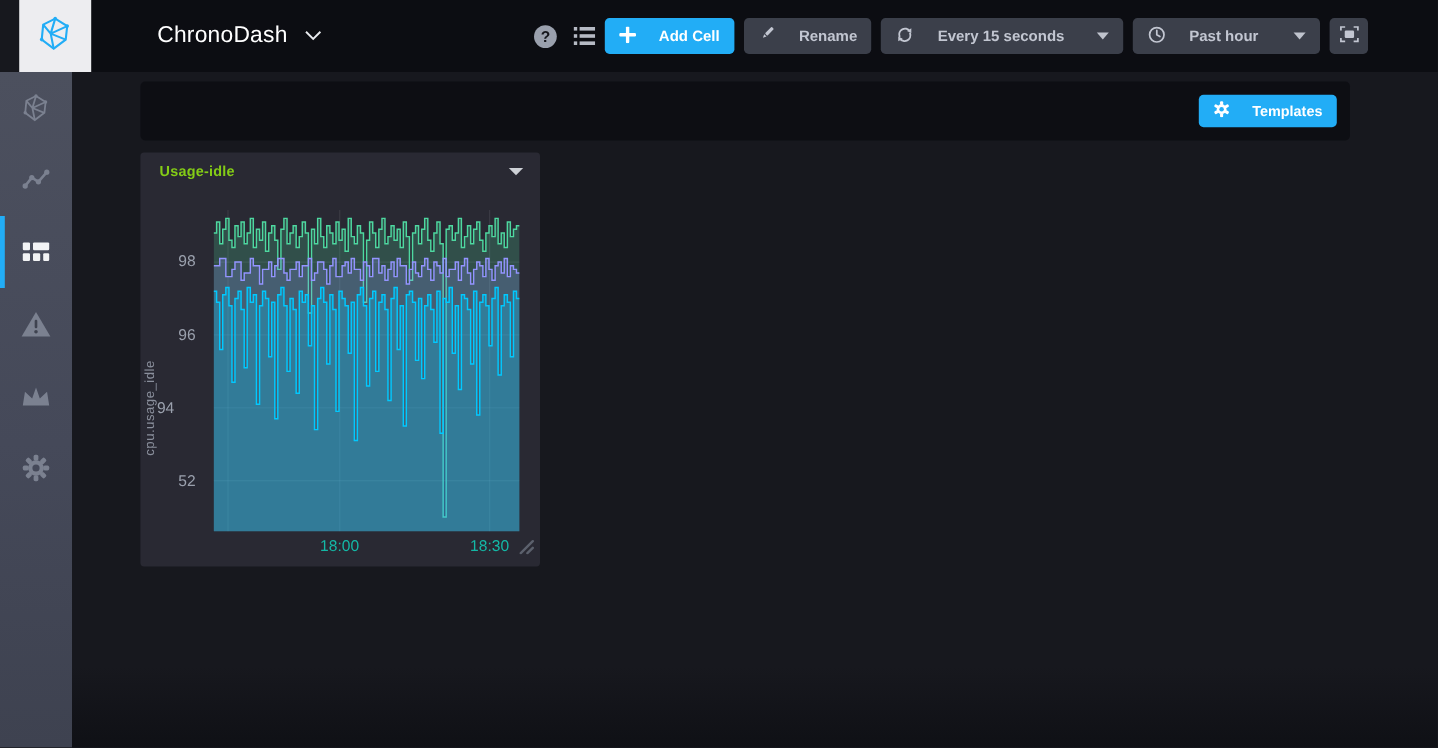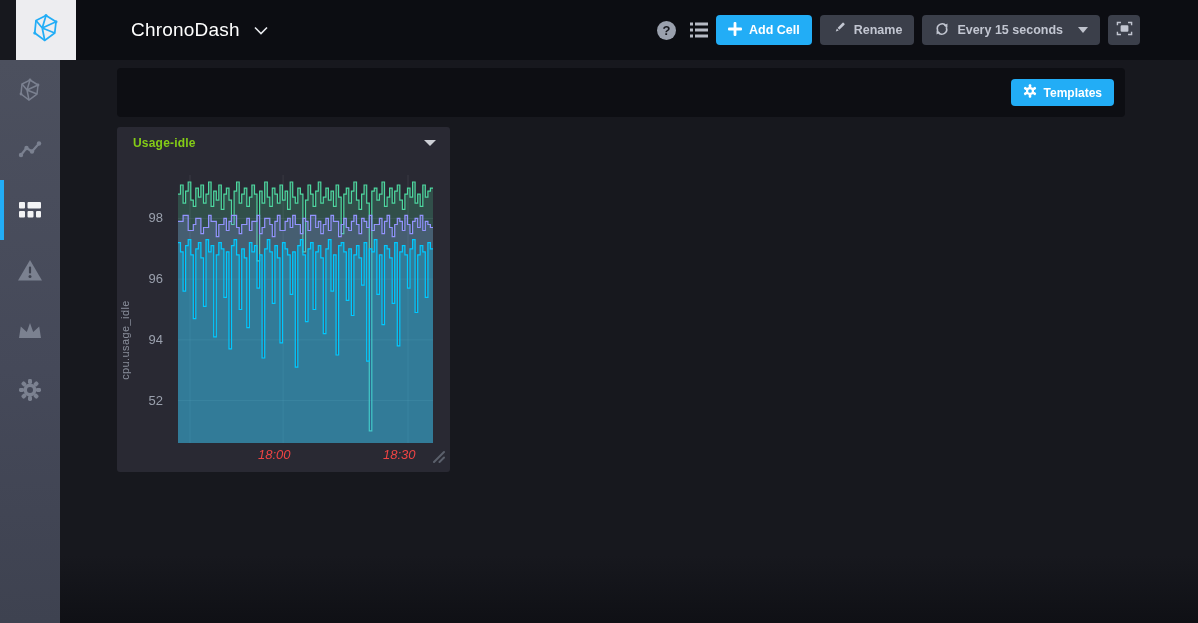--- a/index.html
+++ b/index.html
@@ -27,21 +27,21 @@
   .tb-right { margin-left:auto; padding-right:74px; display:flex; align-items:center; }
   .help-circle {
     width:19px; height:19px; border-radius:50%; background:#9aa0ad;
     color:#15161c; font-size:13px; font-weight:bold;
     display:flex; align-items:center; justify-content:center; cursor:pointer;
   }
   .toc-icon { margin-left:14px; cursor:pointer; display:flex; }
   .btn {
     height:30px; border-radius:4px; border:none; cursor:pointer;
     display:flex; align-items:center; font-family:inherit;
-    font-size:12.5px; font-weight:bold; padding:0 12px; gap:7px;
+    font-size:12.5px; font-weight:bold; padding:0 12px; gap:19px;
     background:#3b3f4a; color:#c2c6d1; white-space:nowrap;text-align:center;
   }
   .btn.blue { background:#22ADF6; color:#fff; }
   .btn.square { width:32px; justify-content:center; padding:0; }
   .tb-right .btn { margin-left:8px; }
   .btn .caret { margin-left:8px; }
   .caret {
     width:0; height:0; border-left:5px solid transparent;
     border-right:5px solid transparent; border-top:6px solid #bfc3cd;
   }
@@ -95,22 +95,22 @@
   }
   .y-ticks { position:absolute; left:0; top:16px; width:50px; height:268px; }
   .ytick {
     position:absolute; right:4px; width:50px; text-align:right;
     font-size:13px; color:#9aa0ad; line-height:18px;
   }
   .plot { position:absolute; left:61px; top:16px; width:255px; height:268px; }
   .plot svg { position:absolute; left:0; top:0; }
   .x-ticks { position:absolute; left:61px; top:288px; width:255px; height:18px; }
   .xtick {
-    position:absolute; width:50px; 
-    font-size:13px; color:#ef4444;font-style:italic;
+    position:absolute; width:50px; text-align:center;
+    font-size:13px; color:#14b8a6;
   }
   .grid { stroke:rgba(255,255,255,0.08); stroke-width:1; }
   .resize-handle { position:absolute; right:5px; bottom:5px; cursor:nwse-resize; }
   .icon-gray { color:#b6bac4; }
 </style>
 </head>
 <body>
 
 <header class="topbar">
   <div class="logo-block">
@@ -178,20 +178,30 @@
           <path d="M4.5 11.5 A6 6 0 0 1 15 6"></path>
           <polygon points="16.8,3.2 16.8,8.2 12.2,6" fill="#c2c6d1" stroke="none"></polygon>
           <path d="M15.5 8.5 A6 6 0 0 1 5 14"></path>
           <polygon points="3.2,16.8 3.2,11.8 7.8,14" fill="#c2c6d1" stroke="none"></polygon>
         </svg>
       </span>
       <span>Every 15 seconds</span>
       <span class="caret"></span>
     </button>
 
+    <button class="btn" style="width:156px;">
+      <span>
+        <svg width="16" height="16" viewBox="0 0 20 20" fill="none" stroke="#c2c6d1" stroke-width="1.8" stroke-linecap="round">
+          <circle cx="10" cy="10" r="7.5"></circle>
+          <path d="M10 5.5 V10 L13.2 11.8"></path>
+        </svg>
+      </span>
+      <span>Past hour</span>
+      <span class="caret" style="margin-left:auto;"></span>
+    </button>
 
     <button class="btn square">
       <span>
         <svg width="17" height="15" viewBox="0 0 24 21" fill="none" stroke="#c2c6d1" stroke-width="2">
           <path d="M2 6 V2 H7"></path>
             <path d="M17 2 H22 V6"></path>
           <path d="M22 15 V19 H17"></path>
             <path d="M7 19 H2 V15"></path>
           <rect x="6.5" y="6" width="11" height="9" rx="1.5" fill="#c2c6d1" stroke="none"></rect>
         </svg>
@@ -289,21 +299,21 @@
     <div class="cell-header">
       <span class="cell-title">Usage-idle</span>
       <span class="cell-caret"></span>
     </div>
 
     <div class="chart-region">
       <div class="y-axis-label">cpu.usage_idle</div>
       <div class="y-ticks">
           <div class="ytick" style="top: 34.402px;">98</div>
           <div class="ytick" style="top: 95.1042px;">96</div>
-          <div class="ytick" style="top: 155.806px;">94</div>
+          <div class="ytick" style="top: 155.806px; text-align: center;">94</div>
           <div class="ytick" style="top: 216.508px;">52</div>
         </div>
       <div class="plot">
         <svg width="255" height="268" viewBox="0 0 255 268">
             <line class="grid" x1="0" x2="255" y1="43.4" y2="43.4"></line>
             <line class="grid" x1="0" x2="255" y1="104.1" y2="104.1"></line>
             <line class="grid" x1="0" x2="255" y1="164.8" y2="164.8"></line>
             <line class="grid" x1="0" x2="255" y1="225.5" y2="225.5"></line>
             <line class="grid" y1="0" y2="268" x1="12.0" x2="12.0"></line>
             <line class="grid" y1="0" y2="268" x1="105.1" x2="105.1"></line>

